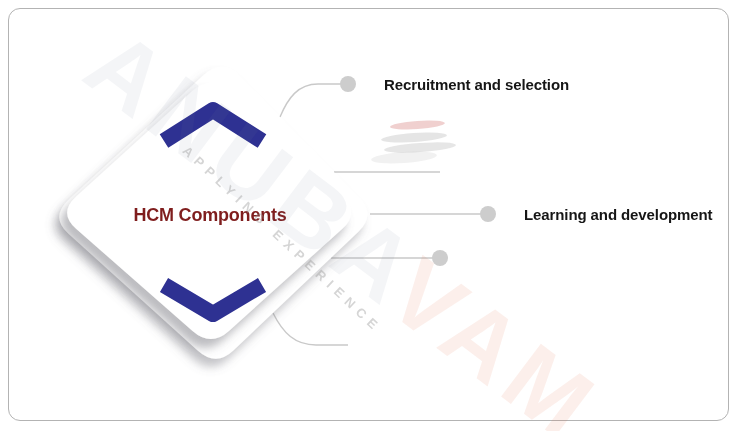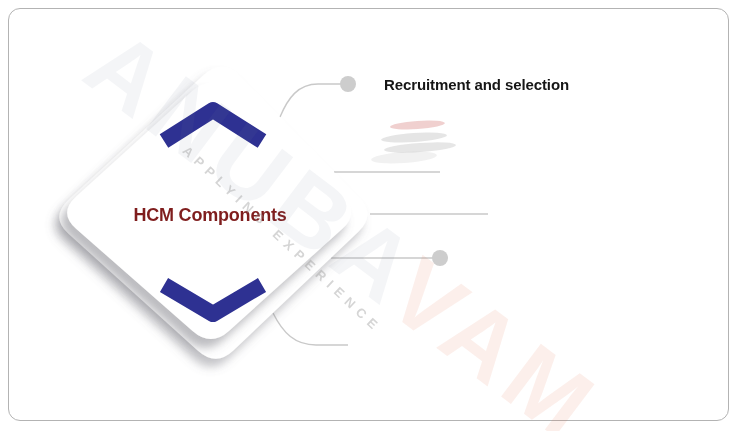--- a/index.html
+++ b/index.html
@@ -83,20 +83,24 @@
     <polyline points="164,141 213,110 262,141" fill="none" stroke-width="16" stroke-linejoin="round" stroke-linecap="butt" stroke="#2e3192"></polyline>
     <polyline points="164,285 213,314 262,285" fill="none" stroke-width="16" stroke-linejoin="round" stroke-linecap="butt" stroke="#2e3192"></polyline>
   </svg>
 
   <div class="diamond-title">HCM Components</div>
 
   <div class="item item-1">
     <span class="dot"></span>
     <span class="label">Recruitment and selection</span>
   </div>
+  <div class="item item-3">
+    <span class="dot"></span>
+    <span class="label">Learning and development</span>
+  </div>
   <div class="item item-4">
     <span class="dot"></span>
   </div>
 
   <div class="wm">
     <div class="wm-word">
       <span class="primary">ANUBA</span><span class="accent">VAM</span>
     </div>
     <div class="wm-tagline">APPLYING EXPERIENCE</div>
     <div class="swoosh sw1"></div>

